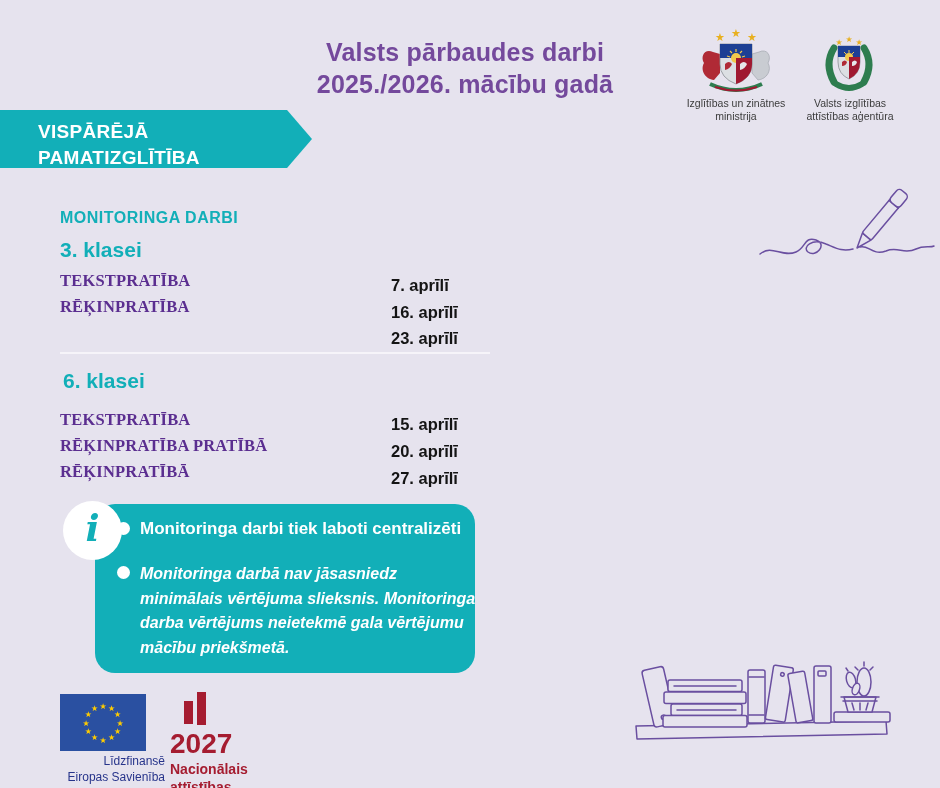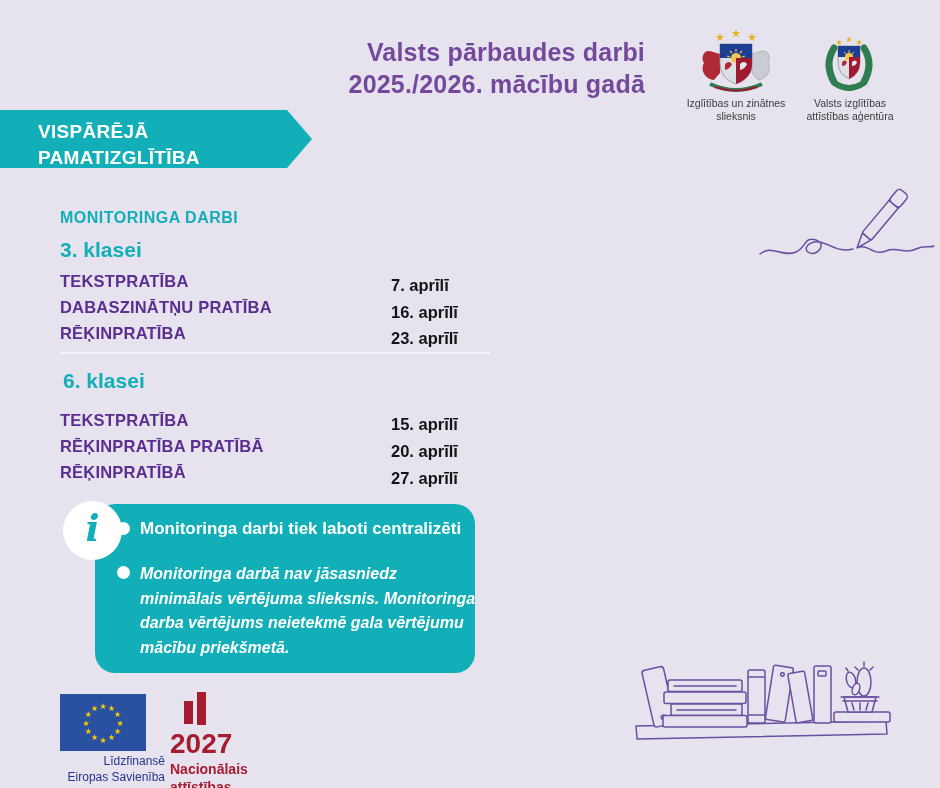--- a/index.html
+++ b/index.html
@@ -5,37 +5,37 @@
   :root{
     --bg:#e6e3ee; --teal:#12afb8; --titlePurple:#74499c; --subjectPurple:#5b2e90;
     --dateInk:#141414; --euBlue:#2a50a1; --euText:#27348b; --starGold:#ffcc00;
     --ndpCrimson:#a51c30; --lineArt:#6a4fa0; --captionGray:#3c3c3c; --divider:#f6f4f9;
   }
   html,body{margin:0;padding:0;}
   body{width:940px;height:788px;background:var(--bg);font-family:"Liberation Sans",sans-serif;overflow:hidden;}
   .poster{position:relative;width:940px;height:788px;}
   .abs{position:absolute;}
 
-  .title{left:285px;top:36px;width:360px;text-align:right;color:var(--titlePurple);
+  .title{left:285px;top:36px;width:360px;text-align:center;color:var(--titlePurple);
          font-size:25px;font-weight:bold;line-height:1.28;letter-spacing:.2px;}
 
   .logo-svg{display:block;}
   .logo-caption{text-align:center;font-size:10.5px;color:var(--captionGray);line-height:1.25;}
   .cap-ministry{left:668px;top:97px;width:136px;}
   .cap-agency{left:794px;top:97px;width:112px;}
 
   .banner{left:0;top:110px;width:312px;height:58px;background:var(--teal);
           clip-path:polygon(0 0,92% 0,100% 50%,92% 100%,0 100%);
           color:#fff;font-weight:bold;font-size:19px;line-height:1.35;
           padding:9px 0 0 38px;box-sizing:border-box;letter-spacing:.3px;}
 
   .section-label{left:60px;top:209px;color:var(--teal);font-weight:bold;font-size:16px;letter-spacing:.5px;}
   .grade-heading{color:var(--teal);font-weight:bold;font-size:21px;}
   .gh3{left:60px;top:238px;} .gh6{left:63px;top:369px;}
-  .subjects{color:var(--subjectPurple);font-weight:bold;font-size:16.5px;line-height:26px;letter-spacing:.2px;}
+  .subjects{color:var(--subjectPurple);font-weight:bold;font-size:16.5px;line-height:26px;letter-spacing:.2px;font-family:Liberation Serif, serif;}
   .dates{color:var(--dateInk);font-weight:bold;font-size:16.5px;}
   .sub3{left:60px;top:268px;} .dat3{left:391px;top:272px;line-height:26.5px;}
   .sub6{left:60px;top:407px;} .dat6{left:391px;top:411px;line-height:27px;}
   .divider{left:60px;top:352px;width:430px;height:2px;background:var(--divider);}
 
   .info-box{left:95px;top:504px;width:380px;height:169px;background:var(--teal);border-radius:20px;}
   .info-circle{left:63px;top:501px;width:59px;height:59px;border-radius:50%;background:#fff;
                display:flex;align-items:center;justify-content:center;}
   .info-i{font-family:"DejaVu Serif",serif;font-style:italic;font-weight:bold;
           font-size:37px;color:var(--teal);line-height:1;margin-top:-4px;}
@@ -81,21 +81,21 @@
     <circle cx="44" cy="30" r="5" fill="#f2c94c"></circle>
     <path d="M44,21 L44,24 M38,23 L40,25 M50,23 L48,25 M35,28 L38,29 M53,28 L50,29" stroke="#f2c94c" stroke-width="1.2"></path>
     <path d="M44,30 L60,30 L60,36 Q60,50 44,56 Z" fill="#a01931"></path>
     <path d="M33,36 q4,-4 7,0 q-2,5 -7,6 Z" fill="#b02a35"></path>
     <path d="M48,36 q4,-4 7,0 q-2,5 -7,6 Z" fill="#e6e8eb"></path>
     <path d="M18,56 Q44,68 70,56" stroke="#2e7d4f" stroke-width="4" fill="none"></path>
     <path d="M23,59 Q44,66 65,59" stroke="#a01931" stroke-width="2" fill="none"></path>
   </svg>
   <div class="abs logo-caption cap-ministry">
     <div>Izglītības un zinātnes</div>
-    <div>slieksnis</div>
+    <div>ministrija</div>
   </div>
 
   <svg class="abs logo-svg" style="left:816px;top:34px;" width="66" height="60" viewBox="0 0 66 60">
     <text x="23" y="11" text-anchor="middle" class="crest-star-s">★</text>
     <text x="33" y="8" text-anchor="middle" class="crest-star-s">★</text>
     <text x="43" y="11" text-anchor="middle" class="crest-star-s">★</text>
     <path d="M18,14 Q8,30 18,48" stroke="#2e7d4f" stroke-width="7" fill="none" stroke-linecap="round"></path>
     <path d="M48,14 Q58,30 48,48" stroke="#2e7d4f" stroke-width="7" fill="none" stroke-linecap="round"></path>
     <path d="M20,50 Q33,58 46,50" stroke="#2e7d4f" stroke-width="6" fill="none" stroke-linecap="round"></path>
     <path d="M22,12 L44,12 L44,28 Q44,40 33,45 Q22,40 22,28 Z" fill="#dcdfe3" stroke="#8a8f96" stroke-width="0.8"></path>
@@ -125,21 +125,20 @@
       <line x1="158" y1="86" x2="158" y2="98"></line>
       <rect class="filled" x="158" y="85.5" width="16" height="13" rx="4"></rect>
     </g>
   </svg>
 
   <div class="abs section-label">MONITORINGA DARBI</div>
 
   <div class="abs grade-heading gh3">3. klasei</div>
   <div class="abs subjects sub3">
     <div>TEKSTPRATĪBA</div>
-    <div>DABASZINĀTŅU PRATĪBA</div>
     <div>RĒĶINPRATĪBA</div>
   </div>
   <div class="abs dates dat3">
     <div>7. aprīlī</div>
     <div>16. aprīlī</div>
     <div>23. aprīlī</div>
   </div>
 
   <div class="abs divider"></div>
 

